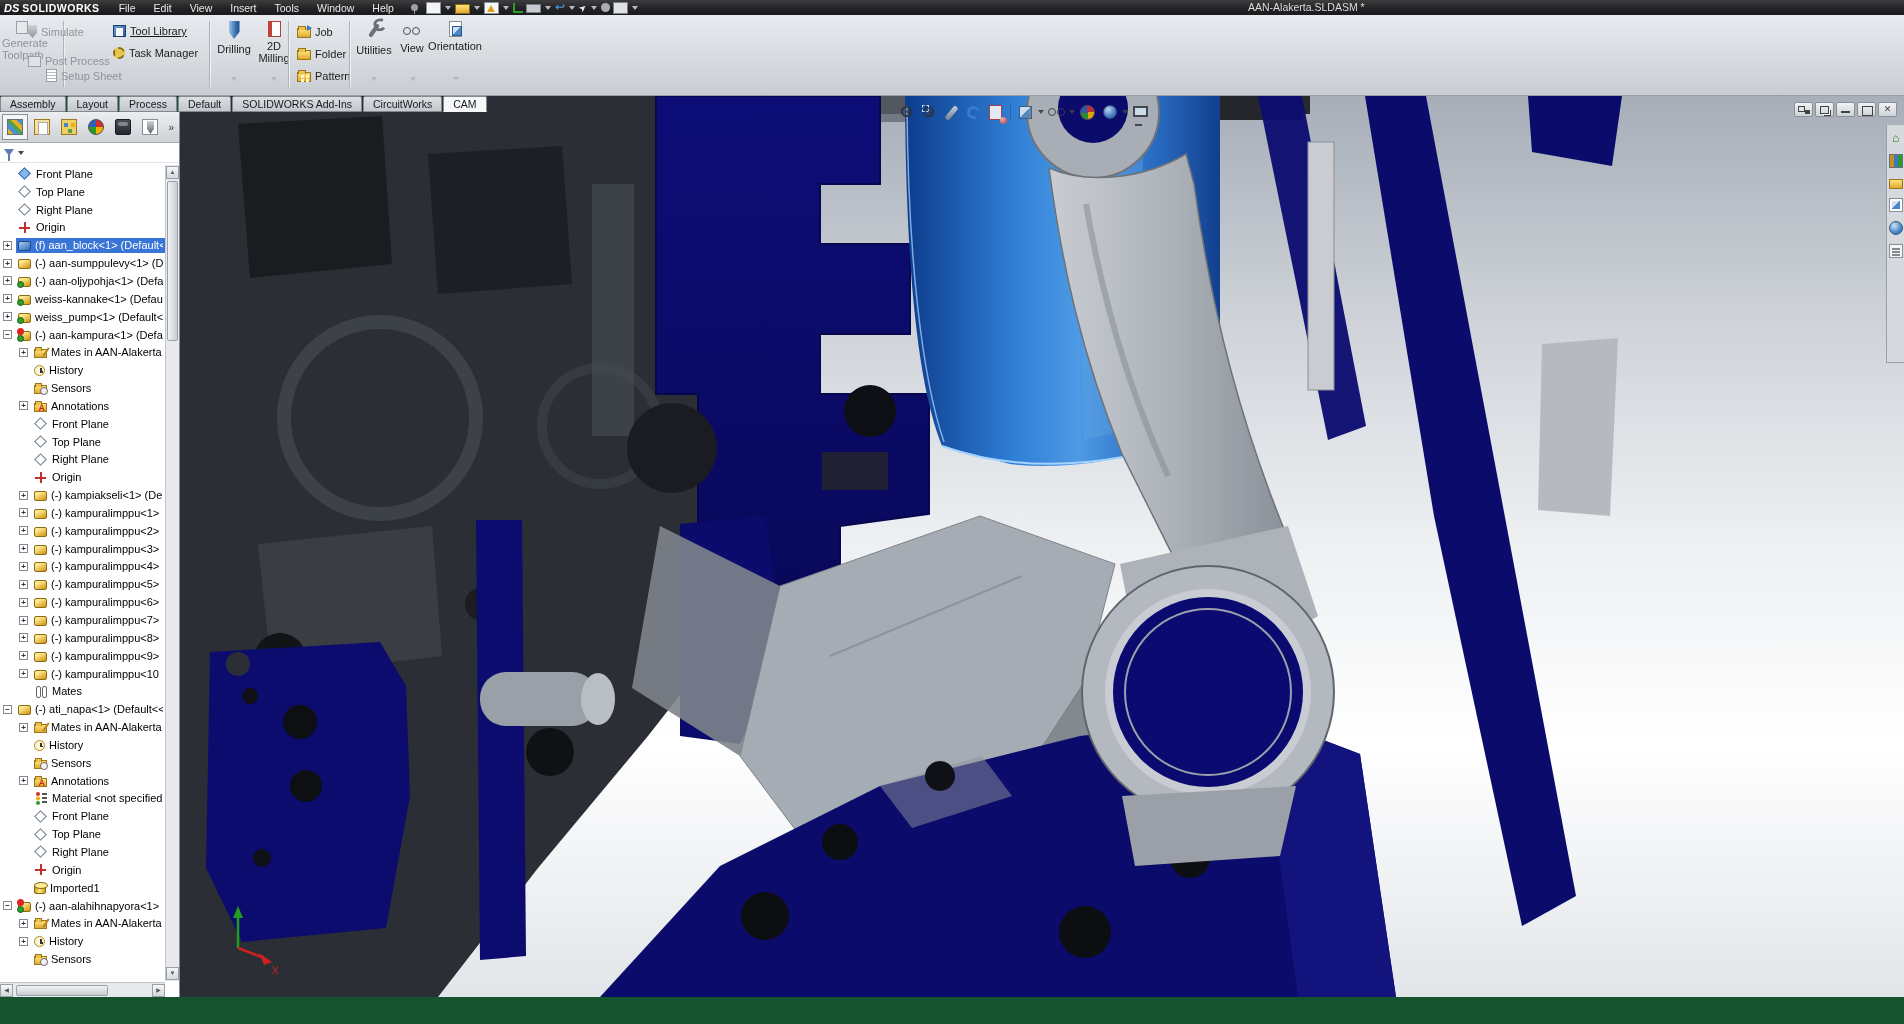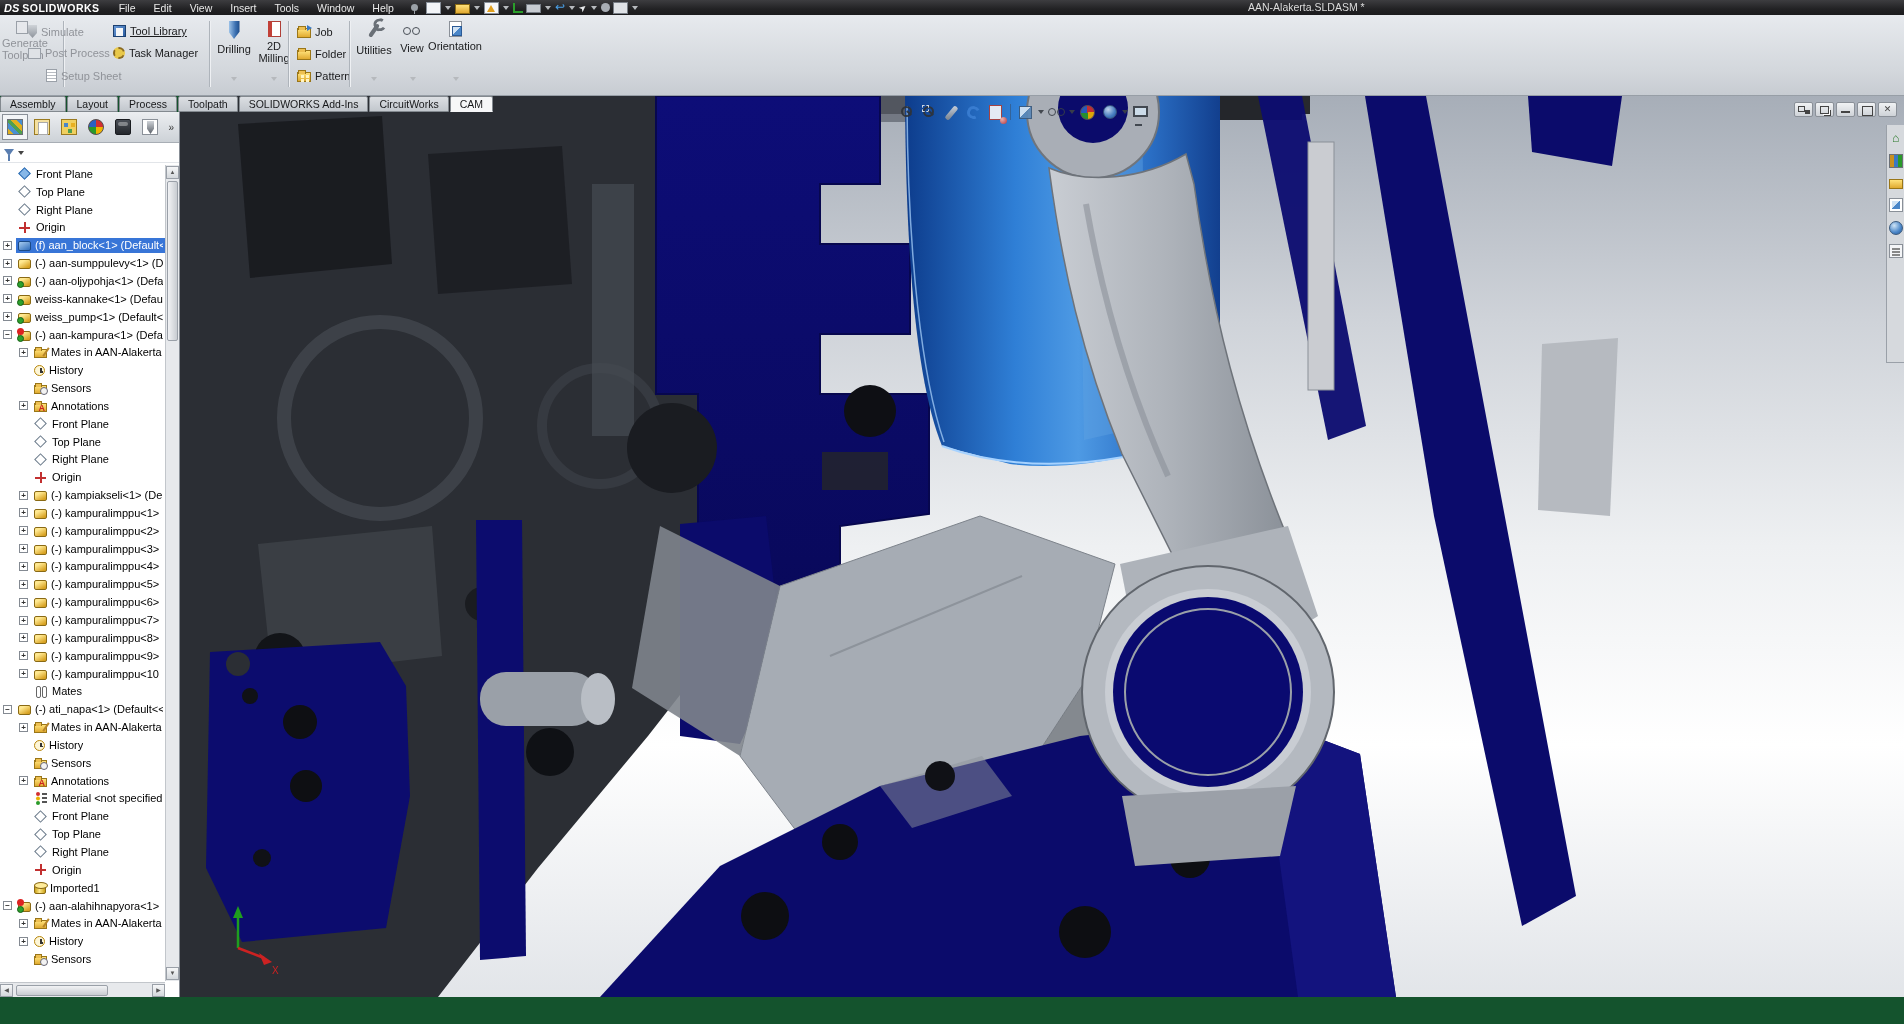--- a/index.html
+++ b/index.html
@@ -283,21 +283,21 @@
     <div class="rb-big">
       <div class="ric ric-page" style="margin:2px 0 3px 14px;"></div>
       <div style="width:58px;">Generate Toolpath</div>
     </div>
     <div class="rgroup-div" style="left:63px;"></div>
 
     <div class="rb-item dis" style="left:28px;top:10px;">
       <span class="ric ric-drillgray"></span>
       <span>Simulate</span>
     </div>
-    <div class="rb-item dis" style="left:28px;top:32px;">
+    <div class="rb-item dis" style="left:28px;top:40px;">
       <span class="ric ric-g13"></span>
       <span>Post Process</span>
     </div>
     <div class="rb-item dis" style="left:20px;top:54px;padding-left:26px;">
       <span class="ric ric-sheet"></span>
       <span>Setup Sheet</span>
     </div>
 
     <div class="rb-item" style="left:113px;top:10px;text-decoration:underline;">
       <span class="ric rb-book"></span>
@@ -527,21 +527,21 @@
     <div class="ts ts-expl"></div>
     <div class="ts ts-pal"></div>
     <div class="ts ts-appr"></div>
     <div class="ts ts-props"></div>
   </div>
 
   <div id="ctabs">
       <div class="ctab">Assembly</div>
       <div class="ctab">Layout</div>
       <div class="ctab">Process</div>
-      <div class="ctab">Toolpath</div>
+      <div class="ctab">Default</div>
       <div class="ctab">SOLIDWORKS Add-Ins</div>
       <div class="ctab">CircuitWorks</div>
       <div class="ctab active">CAM</div>
     </div>
 
   <div id="leftpanel">
     <div id="ptoolbar">
       <div class="ptab active">
           <div class="fticon ft1"></div>
         </div>

